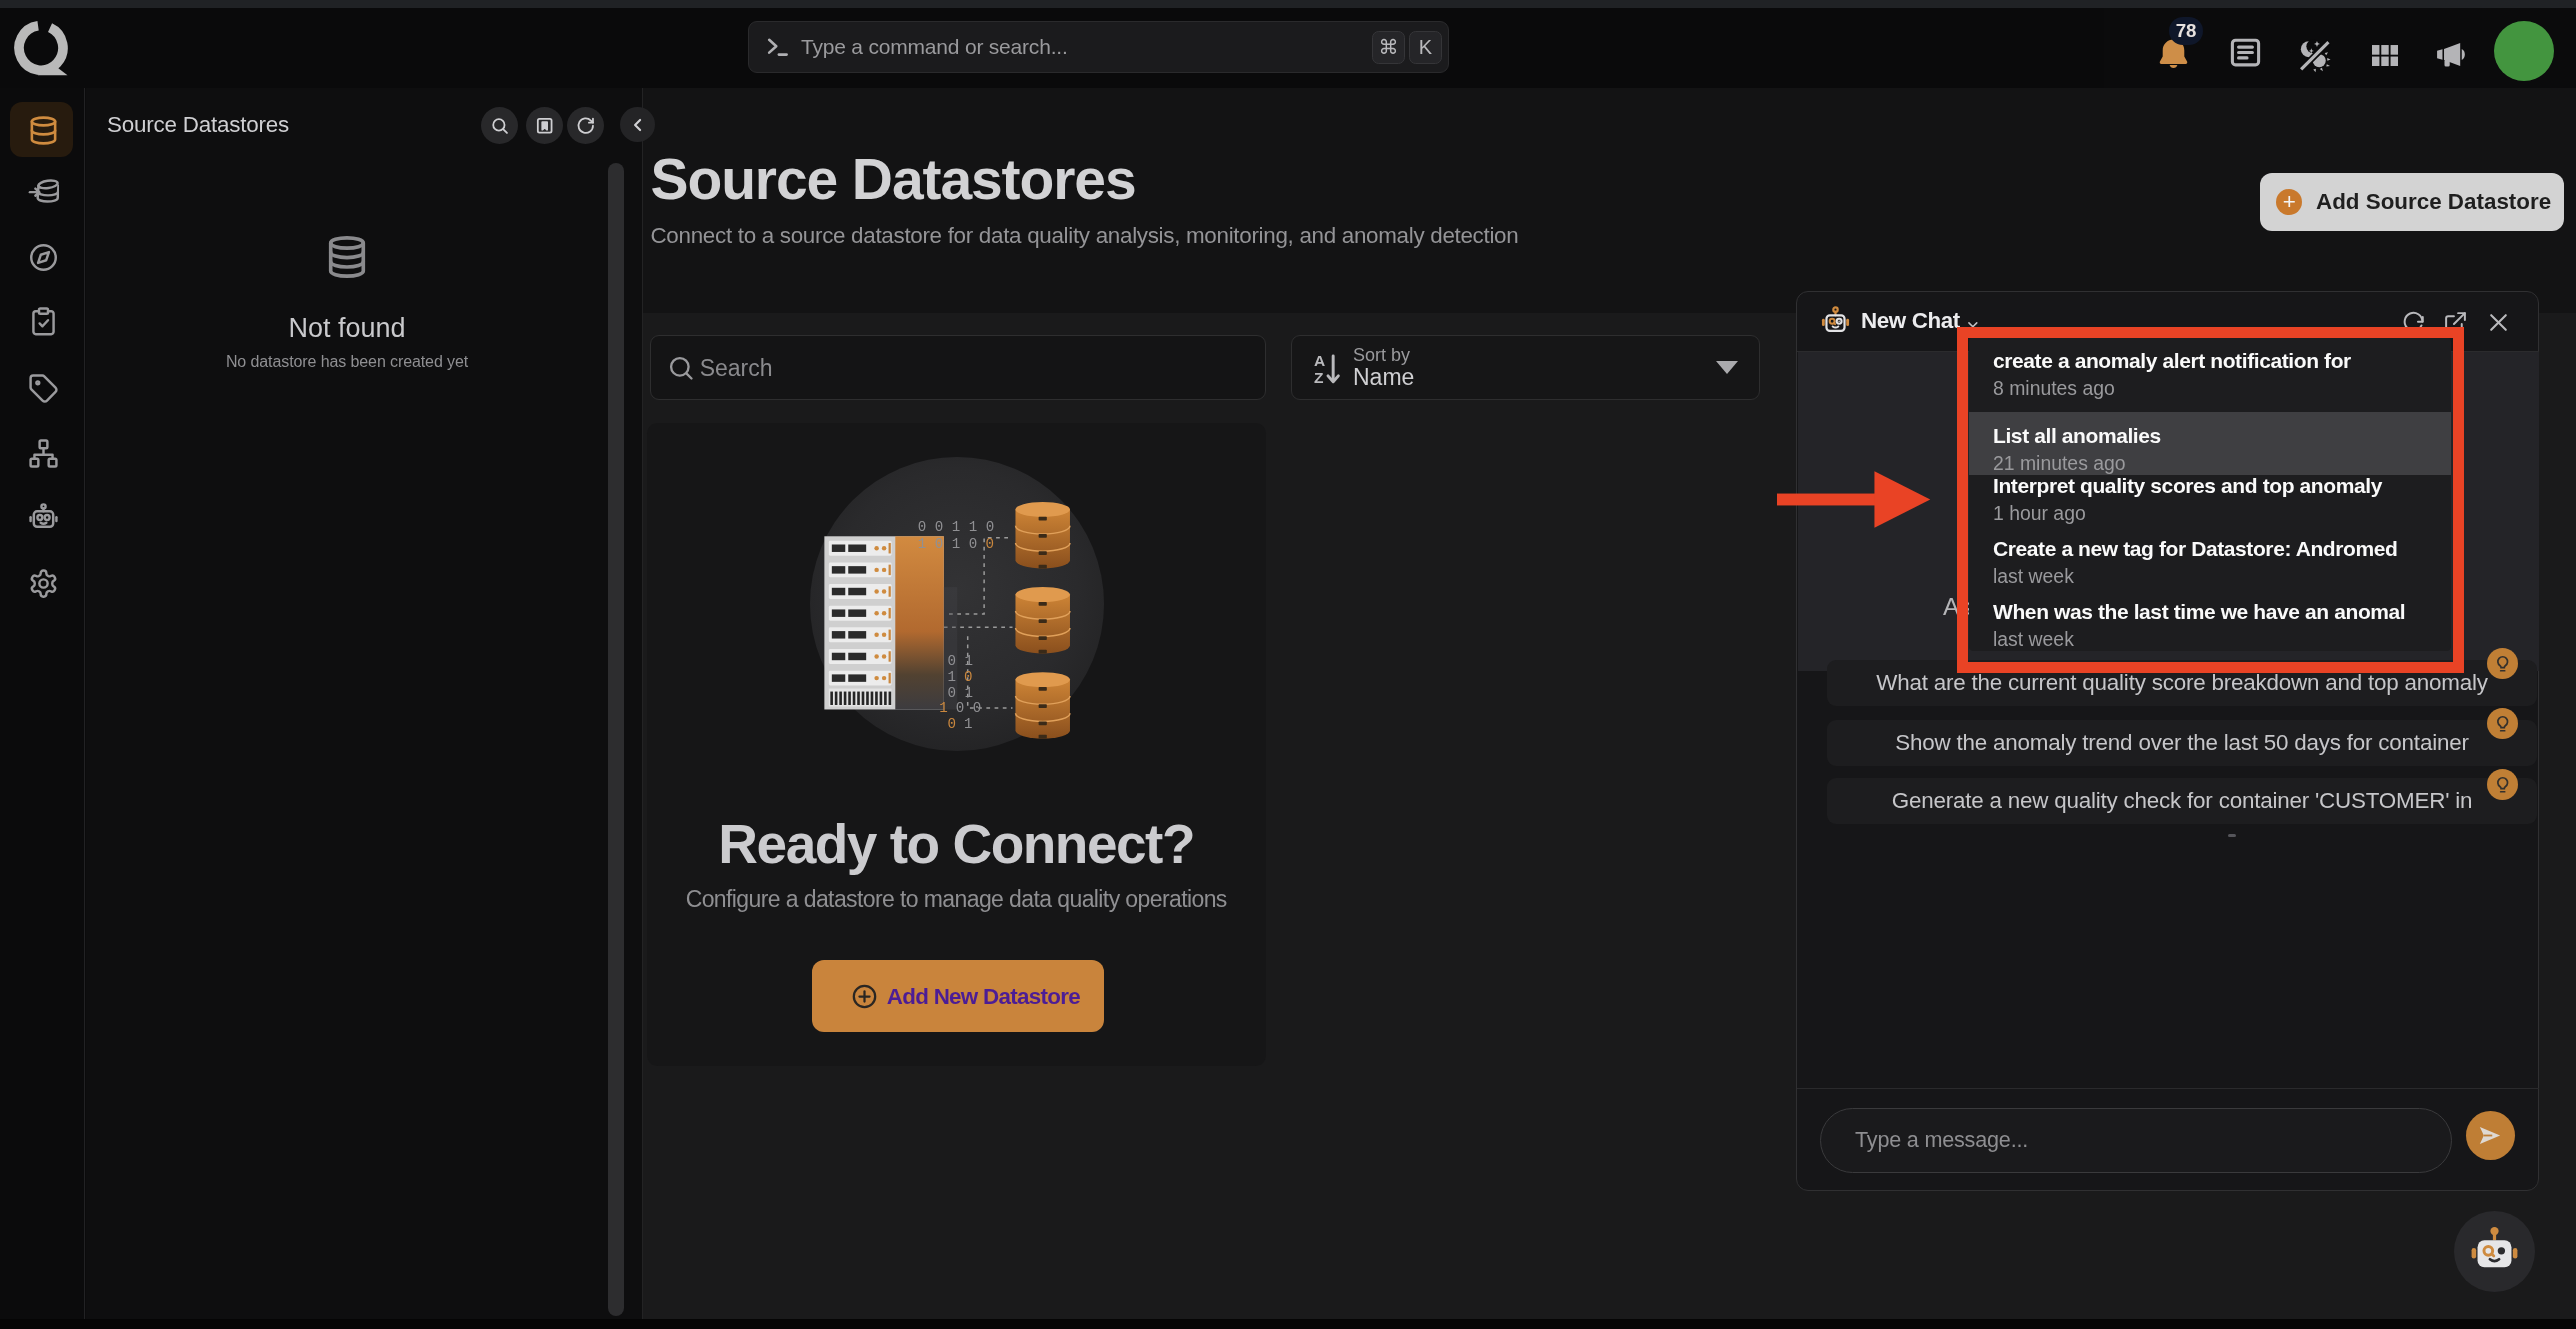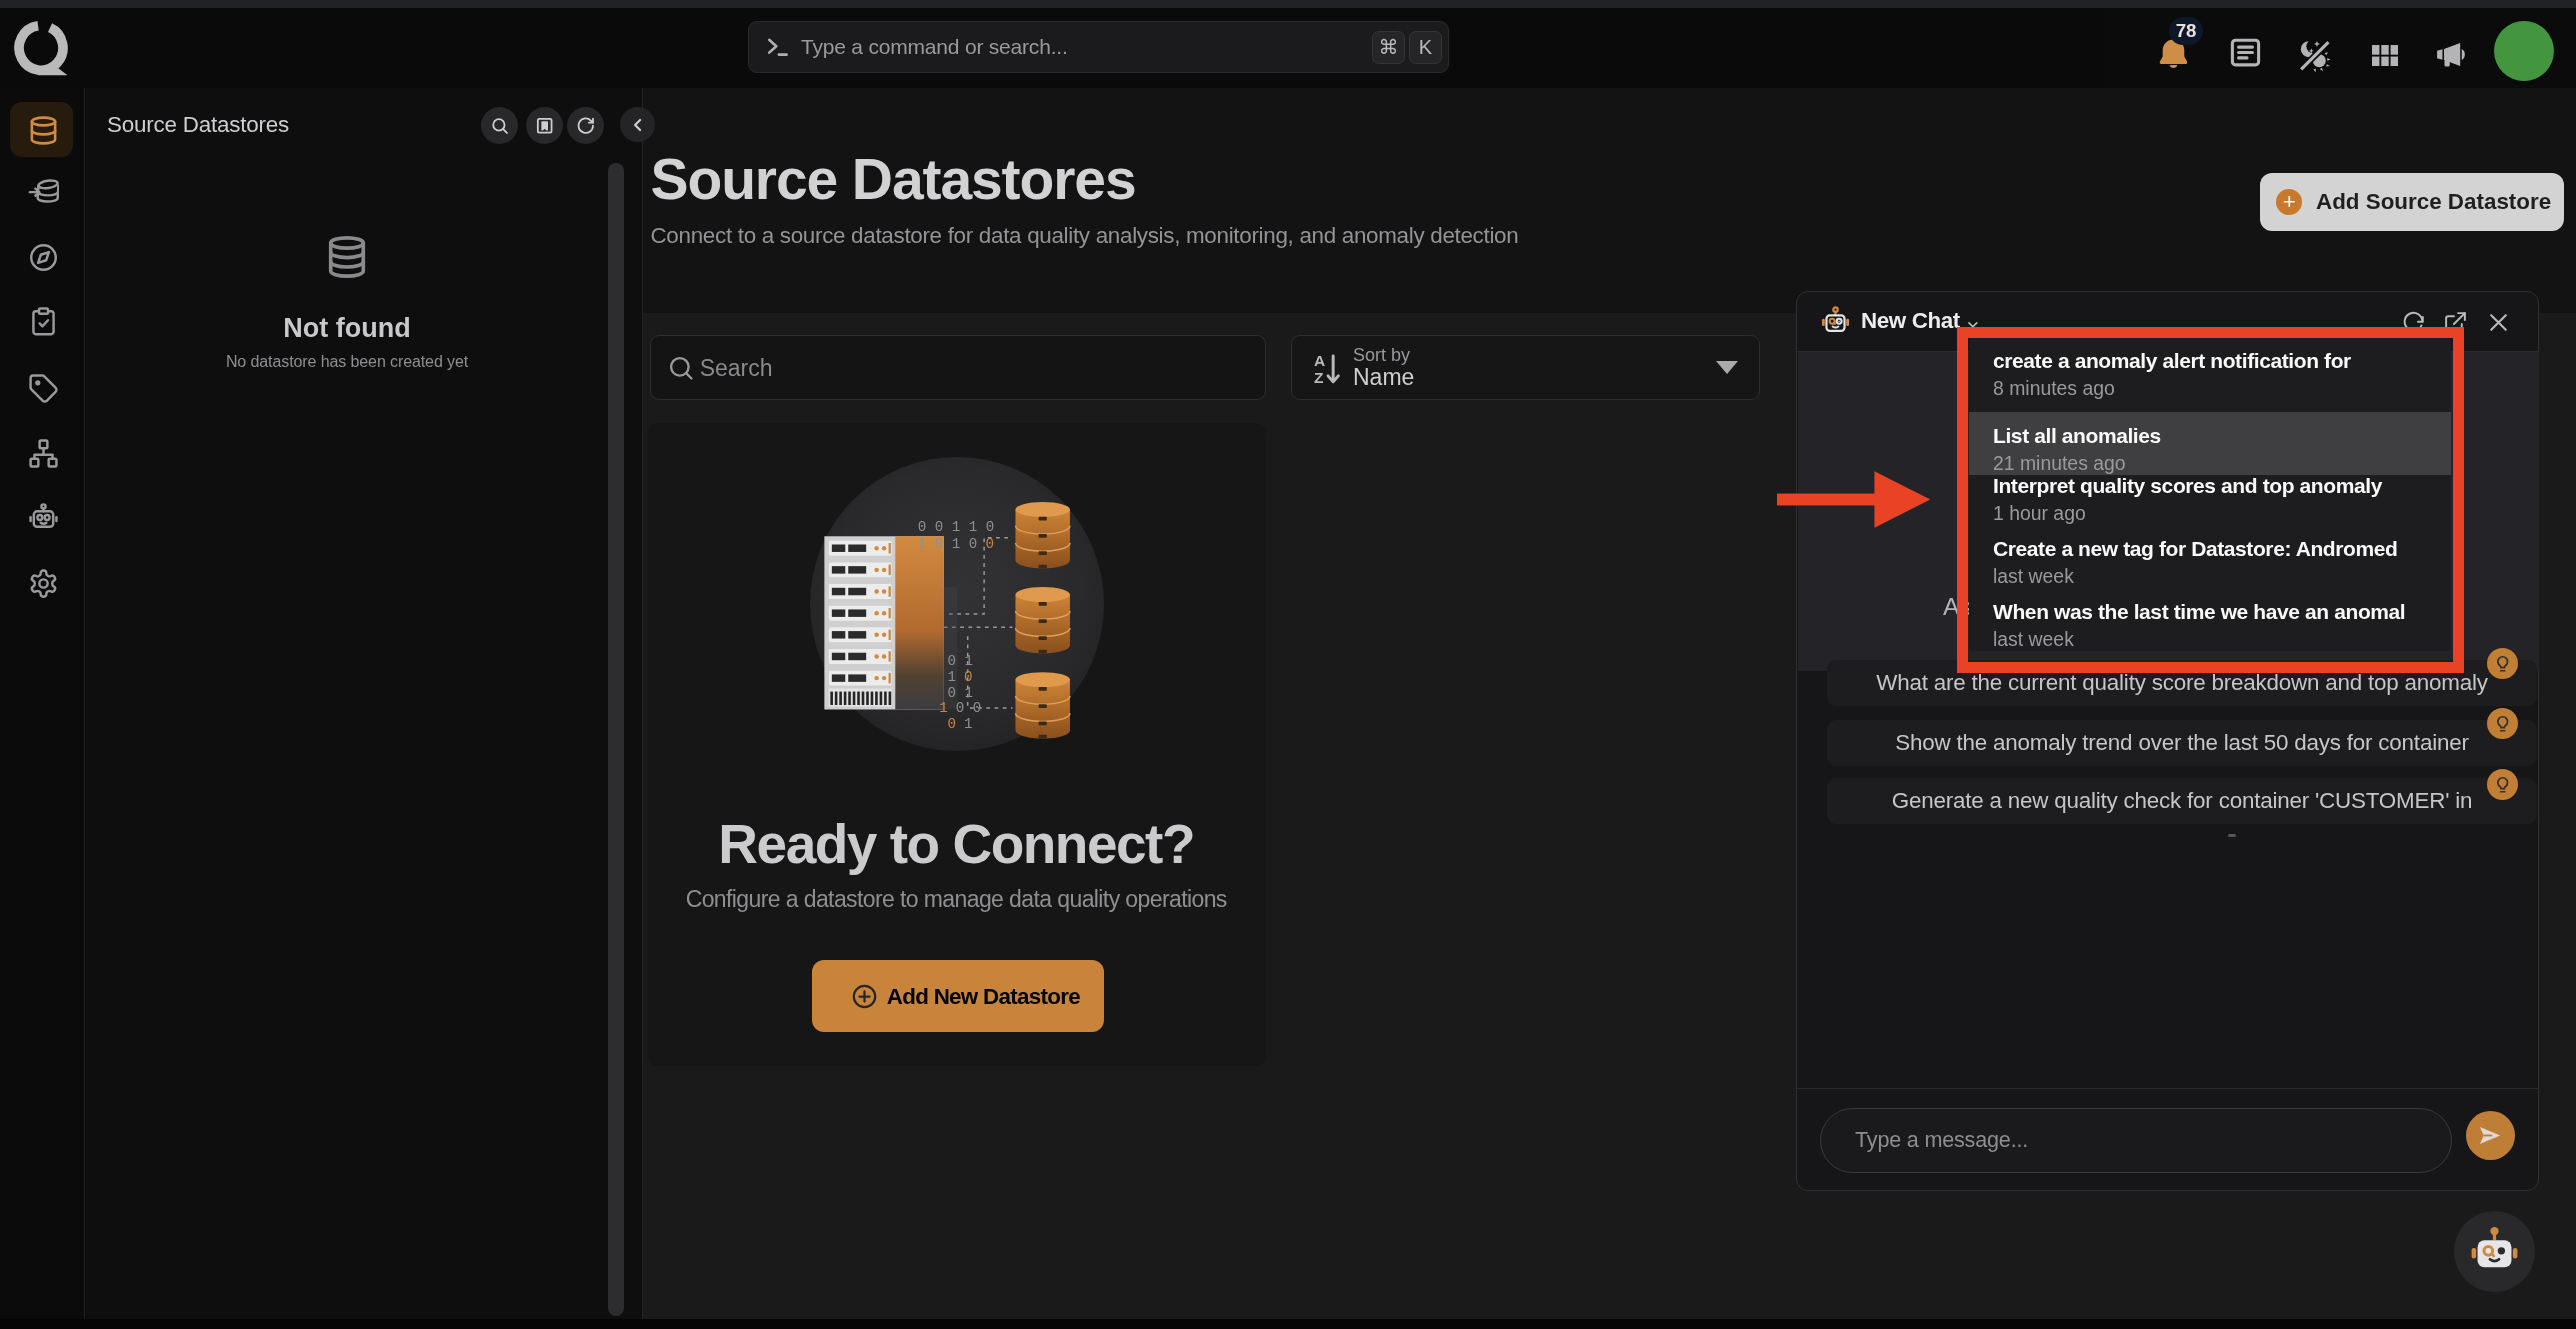--- a/index.html
+++ b/index.html
@@ -27,21 +27,21 @@
   .sbicon { position:absolute; left:28px; }
 
   
   #leftpanel { left:86px; top:88px; width:557px; height:1231px; background:#0e0e0f; border-right:0.7px solid #232324; }
   #lp-title { left:21px; top:24px; font-size:22.4px; letter-spacing:-0.2px; color:#cfcfd2; }
   .lp-btn { position:absolute; top:18.7px; width:37px; height:37px; border-radius:50%; background:#28282a; }
   .lp-btn svg { position:absolute; left:9px; top:9px; }
   #lp-scroll { left:522px; top:75px; width:15.7px; height:1153px; background:#2d2d2f; border-radius:8.2px; }
   #lp-empty { left:0; top:0; width:522px; text-align:center; }
   #lp-empty .icon { position:absolute; left:237px; top:146px; }
-  #lp-empty .nf { position:absolute; left:0; top:225px; width:522px; font-size:27px; font-weight:bold; color:#c9c9cc; }
+  #lp-empty .nf { position:absolute; left:0; top:225px; width:522px; font-size:27px; font-weight:normal; color:#c9c9cc; }
   #lp-empty .sub { position:absolute; left:0; top:265px; width:522px; font-size:16px; letter-spacing:-0.1px; color:#8f8f92; }
 
   
   #main { left:643px; top:88px; width:1933px; height:1231px; background:#131314; }
   #mainbody { position:absolute; left:0; top:225px; width:1933px; height:1006px; background:#1a1a1b; }
   #collapse { left:620px; top:107px; width:35px; height:35px; border-radius:50%; background:#242426; z-index:5; }
   #collapse svg { position:absolute; left:7.5px; top:7.5px; }
   #h1 { left:7.5px; top:58px; font-size:57px; font-weight:bold; color:#d2d2d4; letter-spacing:-1.1px; }
   #h1sub { left:7.5px; top:135px; font-size:22.4px; letter-spacing:-0.3px; color:#949497; }
   #addbtn { left:1617px; top:85px; width:304px; height:58px; background:#d3d3d3; border-radius:12px; z-index:3; }
@@ -58,21 +58,21 @@
   #msort .azicon { position:absolute; left:19.4px; top:14px; }
 
   
   #card { left:3.7px; top:110px; width:619px; height:643px; background:#161617; border-radius:10.4px; overflow:hidden; }
   #illus-circle { position:absolute; left:163px; top:34px; width:294px; height:294px; border-radius:50%;
      background:radial-gradient(circle at 50% 45%, #333335 0%, #2a2a2c 55%, #1c1c1d 100%); }
   #illus { position:absolute; left:149px; top:67px; }
   #ready { position:absolute; left:0; top:389px; width:619px; text-align:center; font-size:55px; font-weight:bold; color:#cbcbce; letter-spacing:-1.5px; }
   #readysub { position:absolute; left:0; top:463px; width:619px; text-align:center; font-size:23px; color:#8f8f92; letter-spacing:-0.6px; }
   #andbtn { position:absolute; left:165px; top:537px; width:292px; height:72px; background:#c9843c; border-radius:12px; }
-  #andbtn .txt { position:absolute; left:75px; top:24px; font-size:22.4px; font-weight:bold; color:#000000; letter-spacing:-0.7px; white-space:nowrap; }
+  #andbtn .txt { position:absolute; left:75px; top:24px; font-size:22.4px; font-weight:bold; color:#4c1d95; letter-spacing:-0.7px; white-space:nowrap; }
   #andbtn svg { position:absolute; left:39px; top:23px; }
 
   
   #chat { left:1796px; top:291px; width:743px; height:900px; background:#161618; border:0.7px solid #303032; border-radius:12px; z-index:10; }
   #chat-head { position:absolute; left:0; top:0; width:742px; height:60px; border-bottom:0.7px solid #2b2b2d; }
   #chat-title { position:absolute; left:64px; top:15.7px; font-size:22.4px; font-weight:bold; letter-spacing:-0.4px; color:#ececee; }
   #chat-bot { position:absolute; left:23px; top:13.4px; }
   #chat-chev { position:absolute; left:168px; top:24.6px; }
   .chactions { position:absolute; top:18px; }
   #hero { position:absolute; left:0.7px; top:60px; width:741px; height:319px; background:#242428; }

